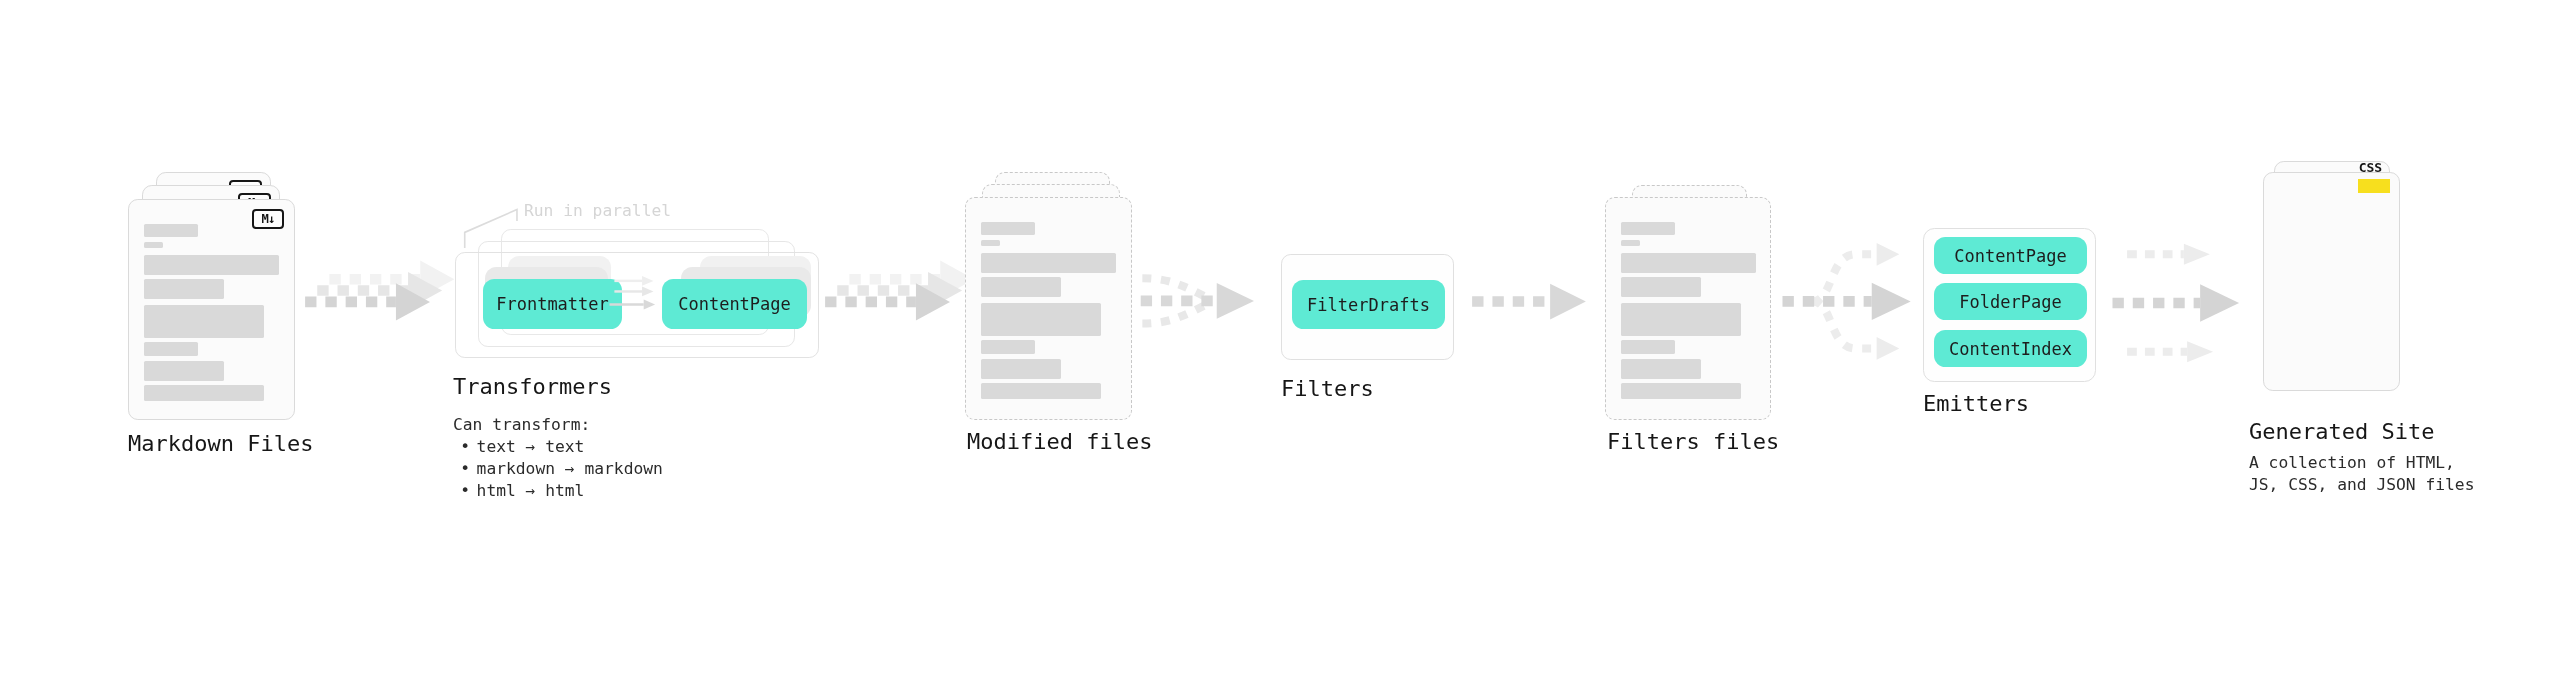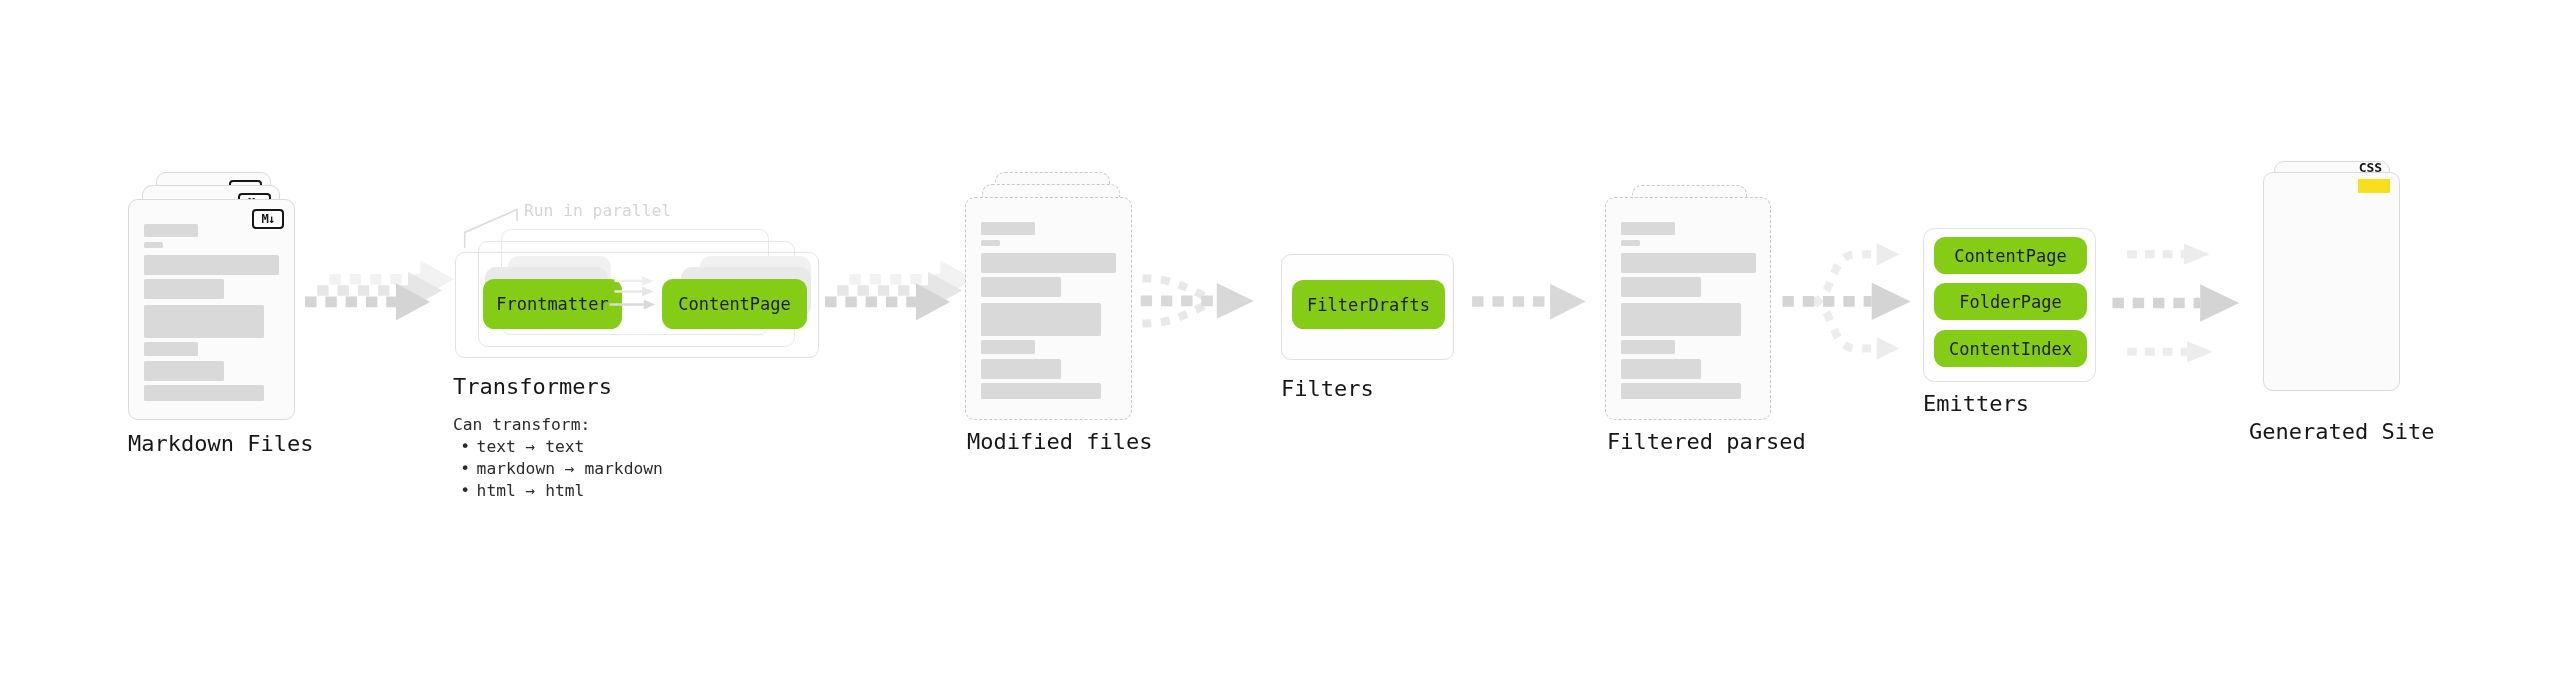--- a/index.html
+++ b/index.html
@@ -18,21 +18,21 @@
   .bodytxt { position:absolute; font-size:16.3px; color:#2b2b2b; line-height:22px; white-space:nowrap; }
   .bodytxt div { height:22px; }
   .blist .bitem { position:relative; padding-left:23.6px; height:22px; }
   .bmark { position:absolute; left:7.3px; }
   .annotation { position:absolute; font-size:16.3px; color:#d5d5d5; white-space:nowrap; }
   
   .obox { position:absolute; box-sizing:border-box; border:1.6px solid #e4e4e4;
           border-radius:9.8px; background:transparent; }
   .wbox { position:absolute; box-sizing:border-box; border:1.6px solid #e0e0e0;
           border-radius:9.8px; background:#fefefe; }
-  .pill { position:absolute; background:#84cc16; border-radius:11.4px;
+  .pill { position:absolute; background:#5eead4; border-radius:11.4px;
           display:flex; align-items:center; justify-content:center;
           font-size:17px; color:#1d1d1d; white-space:nowrap; }
   .ghost1 { background:#e9e9e9; }
   .ghost2 { background:#f1f1f1; }
   
   .md-badge { position:absolute; box-sizing:border-box; width:32.5px; height:19.5px;
               border:2.4px solid #161616; border-radius:4.1px; background:#fdfdfd;
               display:flex; align-items:center; justify-content:center;
               font-size:12.2px; font-weight:bold; color:#161616; letter-spacing:-0.8px; }
   
@@ -202,33 +202,37 @@
         <div class="bar" style="top: 24.4px; width: 54px; height: 12.2px;"></div>
         <div class="bar" style="top: 42px; width: 19.5px; height: 5.7px;"></div>
         <div class="bar" style="top: 55px; width: 135px; height: 19.5px;"></div>
         <div class="bar" style="top: 79px; width: 80px; height: 19.5px;"></div>
         <div class="bar" style="top: 105px; width: 120px; height: 32.5px;"></div>
         <div class="bar" style="top: 142px; width: 54px; height: 14px;"></div>
         <div class="bar" style="top: 161px; width: 80px; height: 19.5px;"></div>
         <div class="bar" style="top: 185px; width: 120px; height: 16.3px;"></div>
       </div>
   </div>
-  <div class="heading" style="left:1607px; top:429px;">Filtered parsed</div>
+  <div class="heading" style="left:1607px; top:429px;">Filters files</div>
 
   <div class="wbox" style="left:1923px; top:228px; width:173px; height:154px; border-radius:11.4px;"></div>
   <div class="pill" style="left:1934px; top:237px; width:153px; height:37px;">ContentPage</div>
   <div class="pill" style="left:1934px; top:283px; width:153px; height:37px;">FolderPage</div>
   <div class="pill" style="left:1934px; top:330px; width:153px; height:37px;">ContentIndex</div>
   <div class="heading" style="left:1923px; top:391px;">Emitters</div>
 
   <div class="card" style="left:2274px; top:161px; width:116px; height:211px;">
     <div class="css-chip" style="right:7.3px; top:2.4px;">
       <div class="w">CSS</div>
       <div class="b"></div>
     </div>
   </div>
   <div class="card" style="left:2263px; top:172px; width:137px; height:219px;">
     <div class="js-chip" style="right:9px; top:5.7px;"></div>
   </div>
   <div class="heading" style="left:2249px; top:419px;">Generated Site</div>
+  <div class="bodytxt" style="left:2249px; top:452px;">
+    <div>A collection of HTML,</div>
+    <div>JS, CSS, and JSON files</div>
+  </div>
 
 </div>
 
 
 </body></html>

